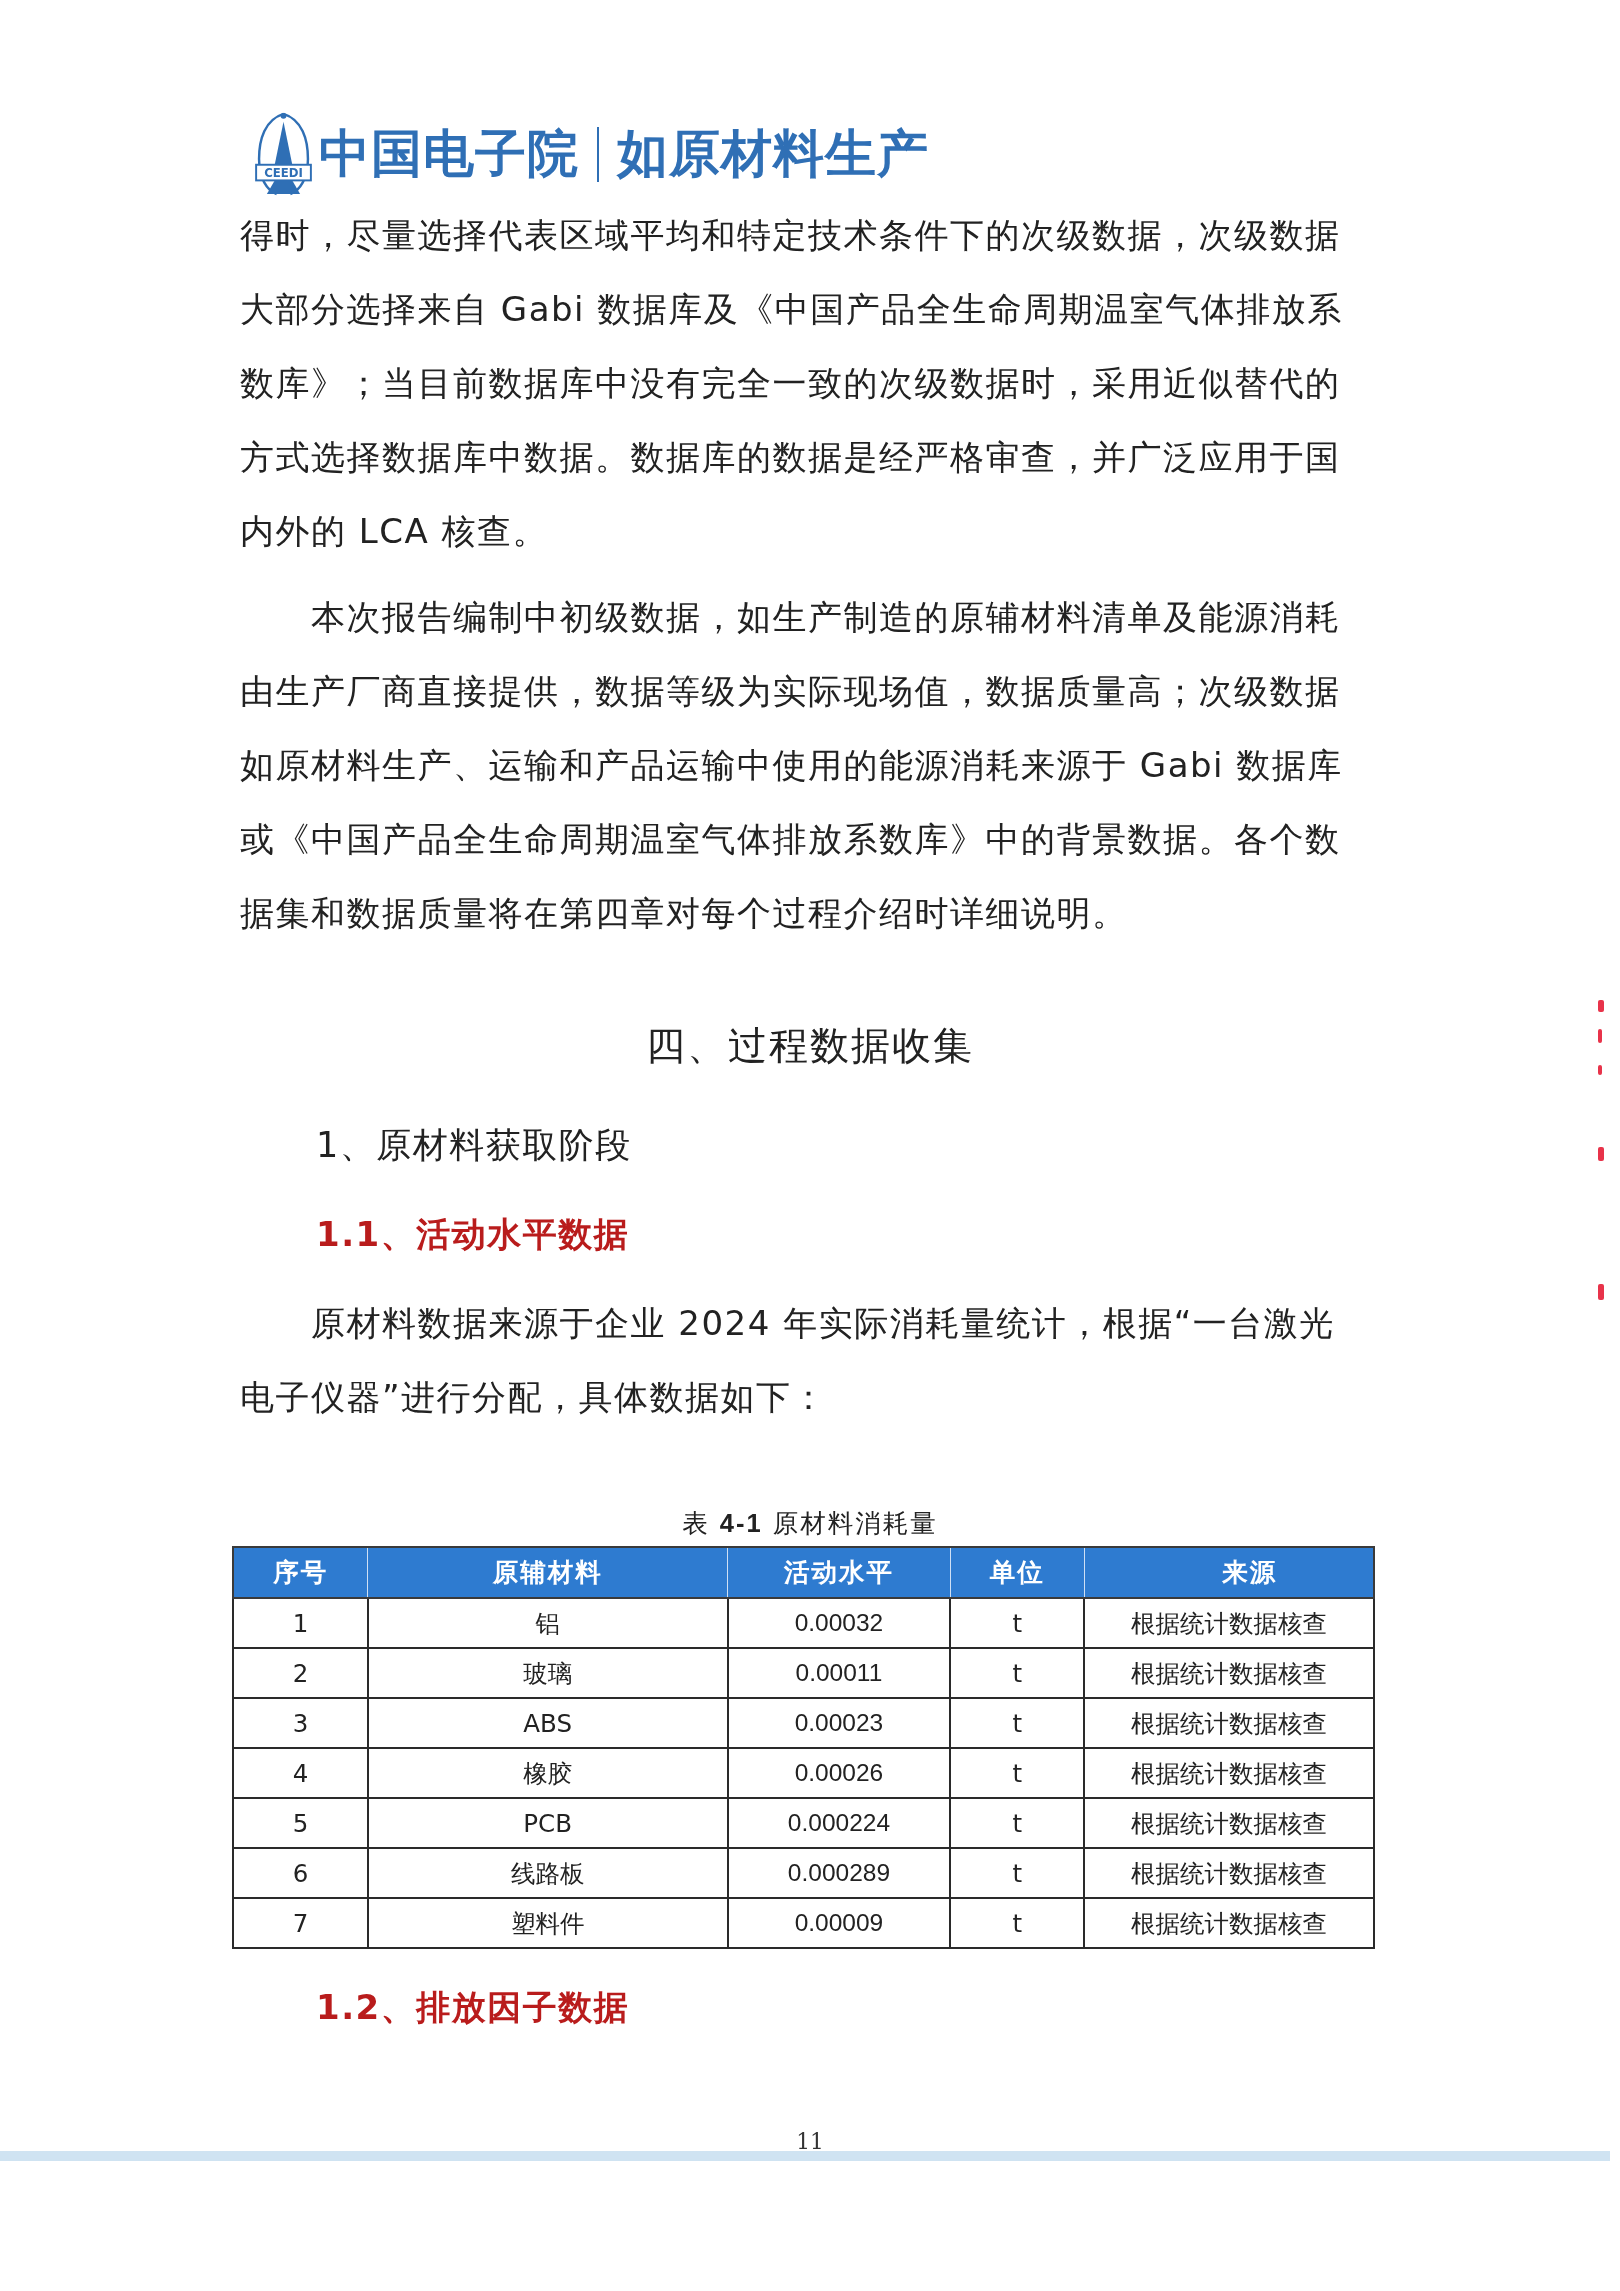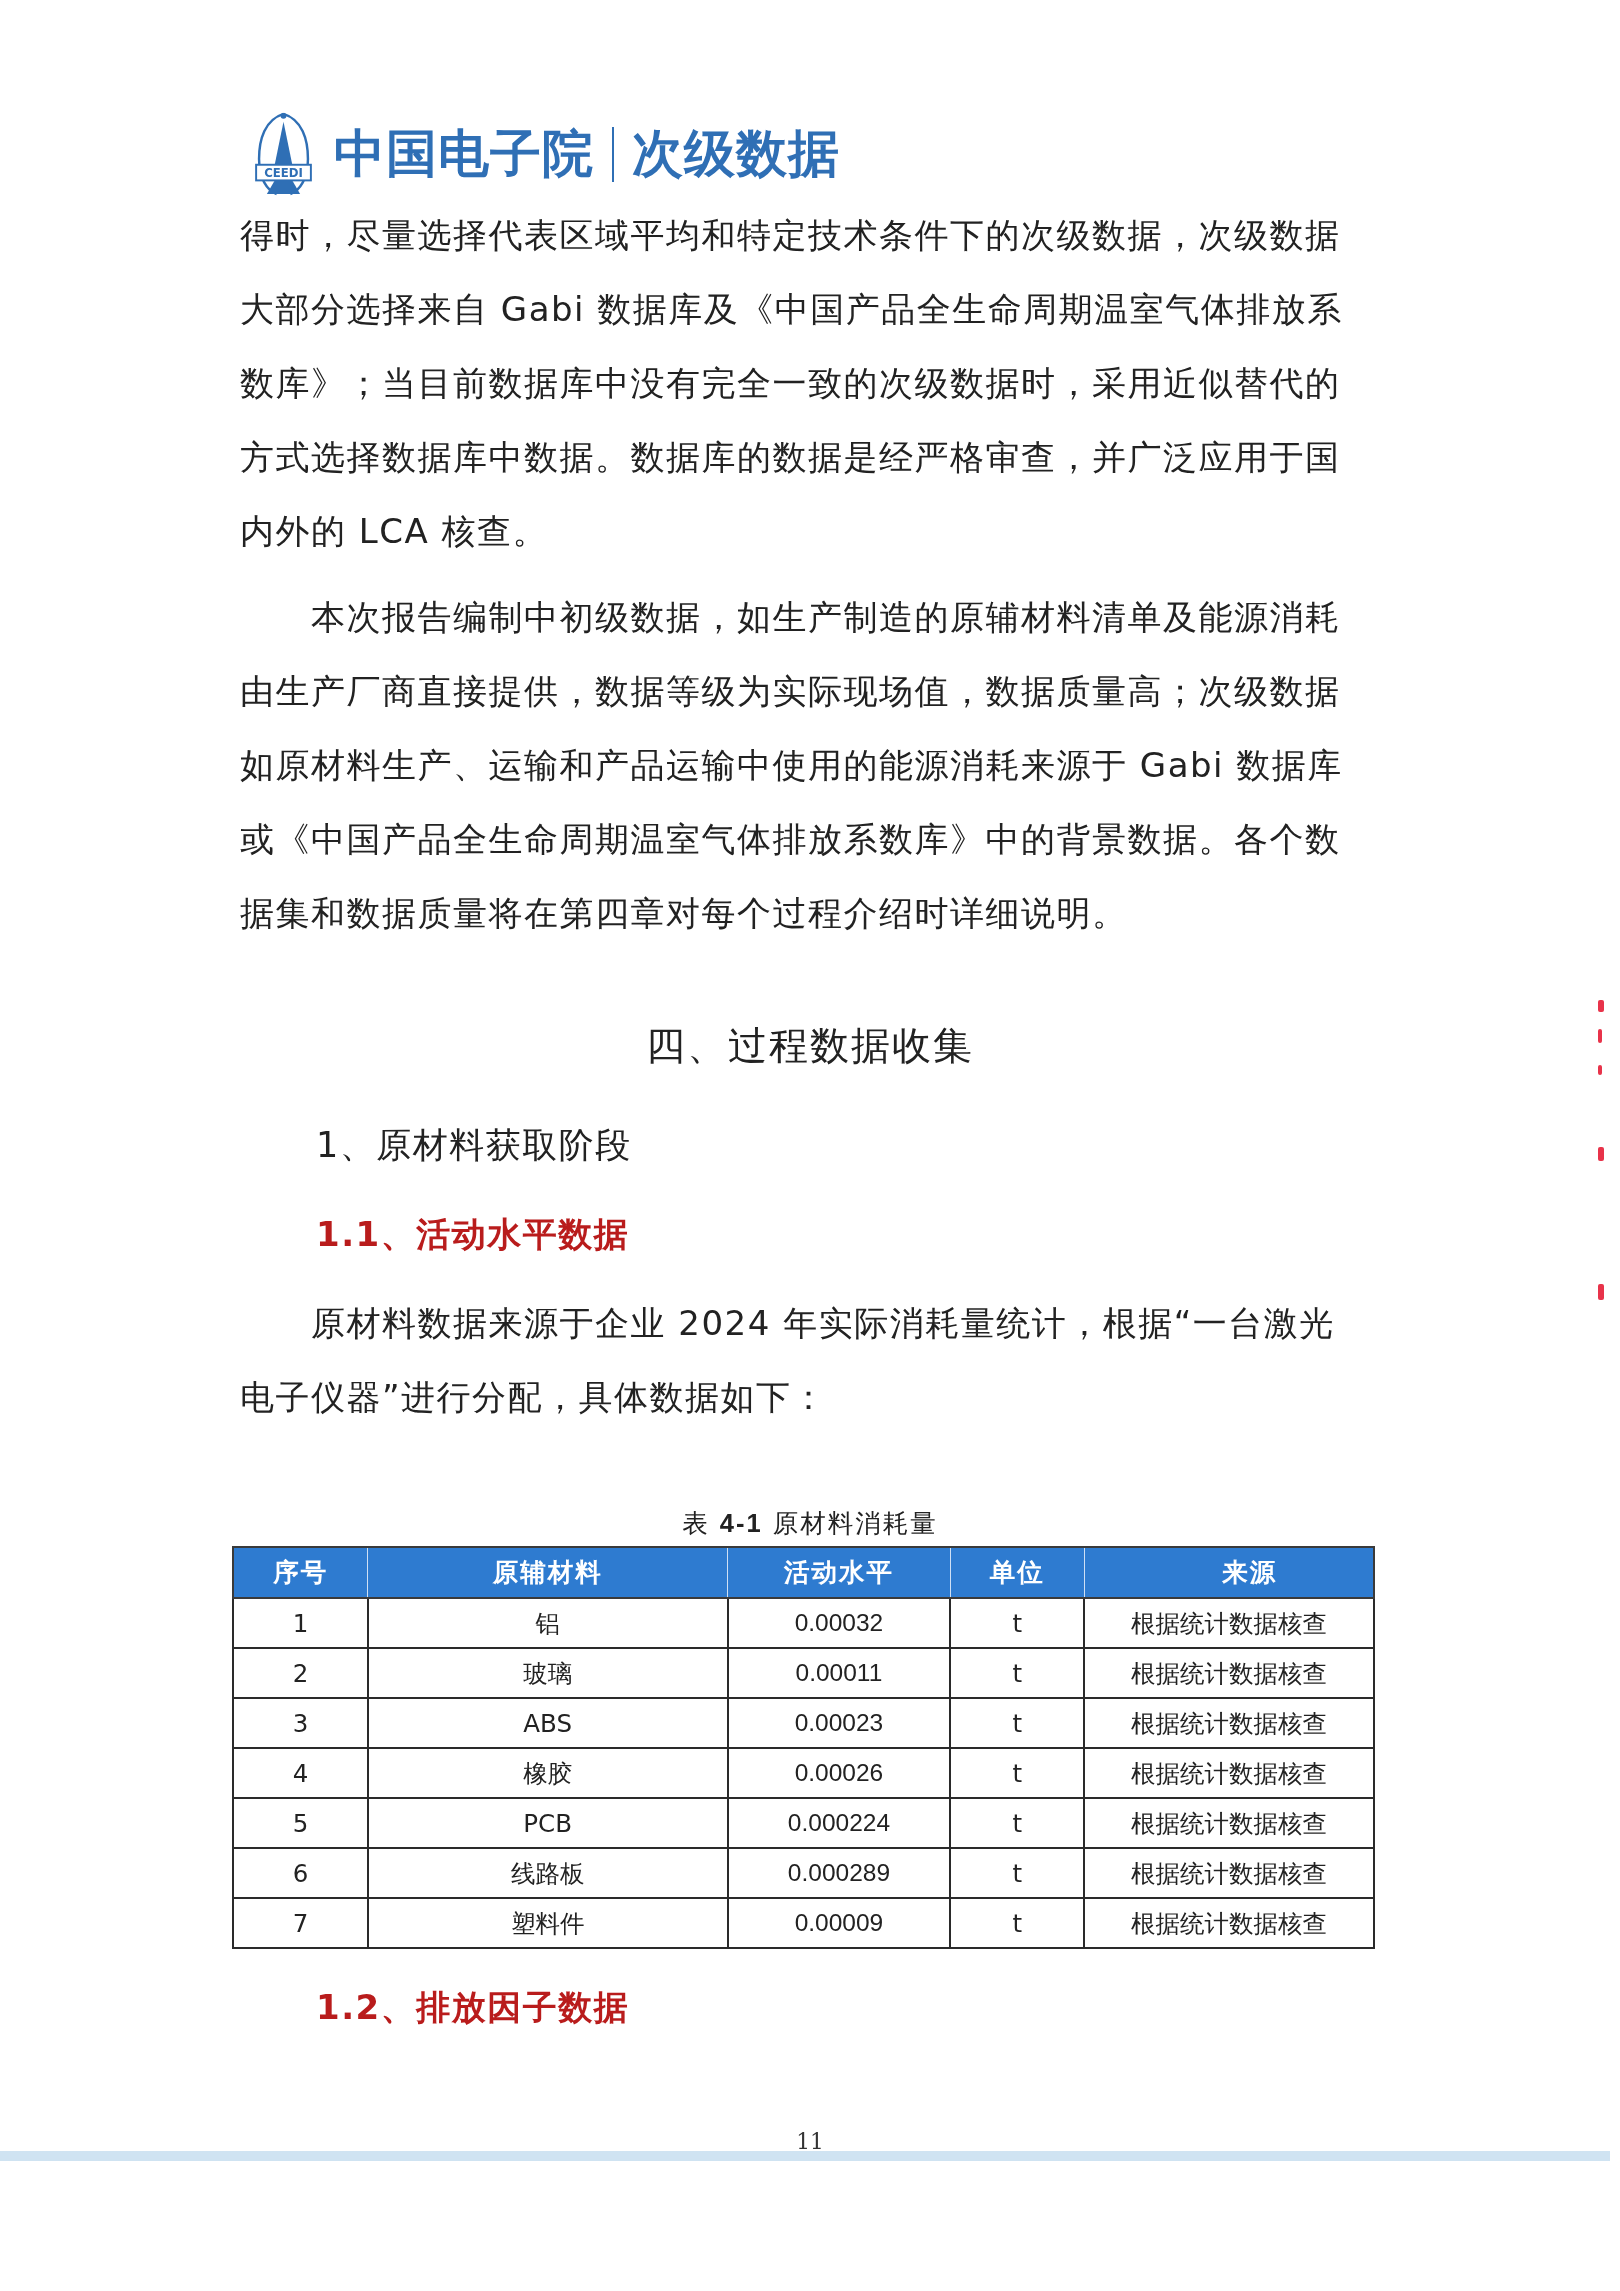--- a/index.html
+++ b/index.html
@@ -1,21 +1,21 @@
 <!DOCTYPE html>
 <html><head>
 <meta charset="utf-8">
 <style>
   html, body { margin:0; padding:0; background:#ffffff; }
   body { width:1620px; height:2292px; position:relative; overflow:hidden;
          font-family:"DejaVu Sans","Liberation Sans",sans-serif; color:#1a1a1a; }
   .logo { position:absolute; left:253px; top:110px; height:88px; display:flex; align-items:center; }
   .logo-emblem { width:61px; height:88px; position:relative; }
   .logo-text { font-family:"DejaVu Sans",sans-serif; font-weight:bold; color:#2f6fb5;
-               font-size:51px; letter-spacing:1px; margin-left:20px; line-height:88px; }
+               font-size:51px; letter-spacing:1px; margin-left:5px; line-height:88px; }
   .logo-sep { display:inline-block; width:2.9px; height:55px; background:#2f6fb5; margin:0 17.6px; vertical-align:middle; }
   .p { position:absolute; left:240px; width:1127px; font-size:34px; line-height:74px; letter-spacing:1.5px;
        font-family:"DejaVu Sans",sans-serif; color:#222; }
   .p .line { display:block; white-space:nowrap; height:74px; }
   .h-center { position:absolute; left:0; width:1620px; text-align:center; font-size:39px; top:1019px;
               font-family:Liberation Mono, monospace; color:#222; letter-spacing:2px; }
   .h1 { position:absolute; left:316px; font-size:35px; color:#222; font-family:"DejaVu Sans",sans-serif; letter-spacing:1.5px; }
   .h2 { position:absolute; left:316px; font-size:34px; font-weight:bold; color:#b91c1c; font-family:"DejaVu Sans",sans-serif; letter-spacing:1.5px; }
   .caption { position:absolute; left:0; width:1620px; top:1506px; text-align:center; font-size:25.5px;
              font-family:"DejaVu Serif",serif; color:#222; letter-spacing:2px; }
@@ -46,21 +46,21 @@
       <path d="M31 4 C50 10 56 30 56 50 C56 70 48 82 38 86" fill="none" stroke="#2f6fb5" stroke-width="2.5"></path>
       <circle cx="31" cy="6" r="3" fill="#2f6fb5"></circle>
       <polygon points="31,12 22,56 40,56" fill="#2f6fb5"></polygon>
       <rect x="3" y="56" width="56" height="16" fill="#fff" stroke="#2f6fb5" stroke-width="2"></rect>
       <text x="31" y="69" text-anchor="middle" font-size="12" font-family="DejaVu Sans, sans-serif" fill="#2f6fb5" font-weight="bold">CEEDI</text>
       <path d="M22 72 L14 86 L48 86 L40 72 Z" fill="#2f6fb5"></path>
     </svg>
   </div>
   <span class="logo-text">中国电子院</span>
   <span class="logo-sep"></span>
-  <span class="logo-text" style="margin-left:0">次级数据</span>
+  <span class="logo-text" style="margin-left:0">如原材料生产</span>
 </div>
 
 <div class="p" style="top:198px">
   <span class="line">得时，尽量选择代表区域平均和特定技术条件下的次级数据，次级数据</span>
   <span class="line">大部分选择来自 Gabi 数据库及《中国产品全生命周期温室气体排放系</span>
   <span class="line">数库》；当目前数据库中没有完全一致的次级数据时，采用近似替代的</span>
   <span class="line">方式选择数据库中数据。数据库的数据是经严格审查，并广泛应用于国</span>
   <span class="line">内外的 LCA 核查。</span>
 </div>
 

